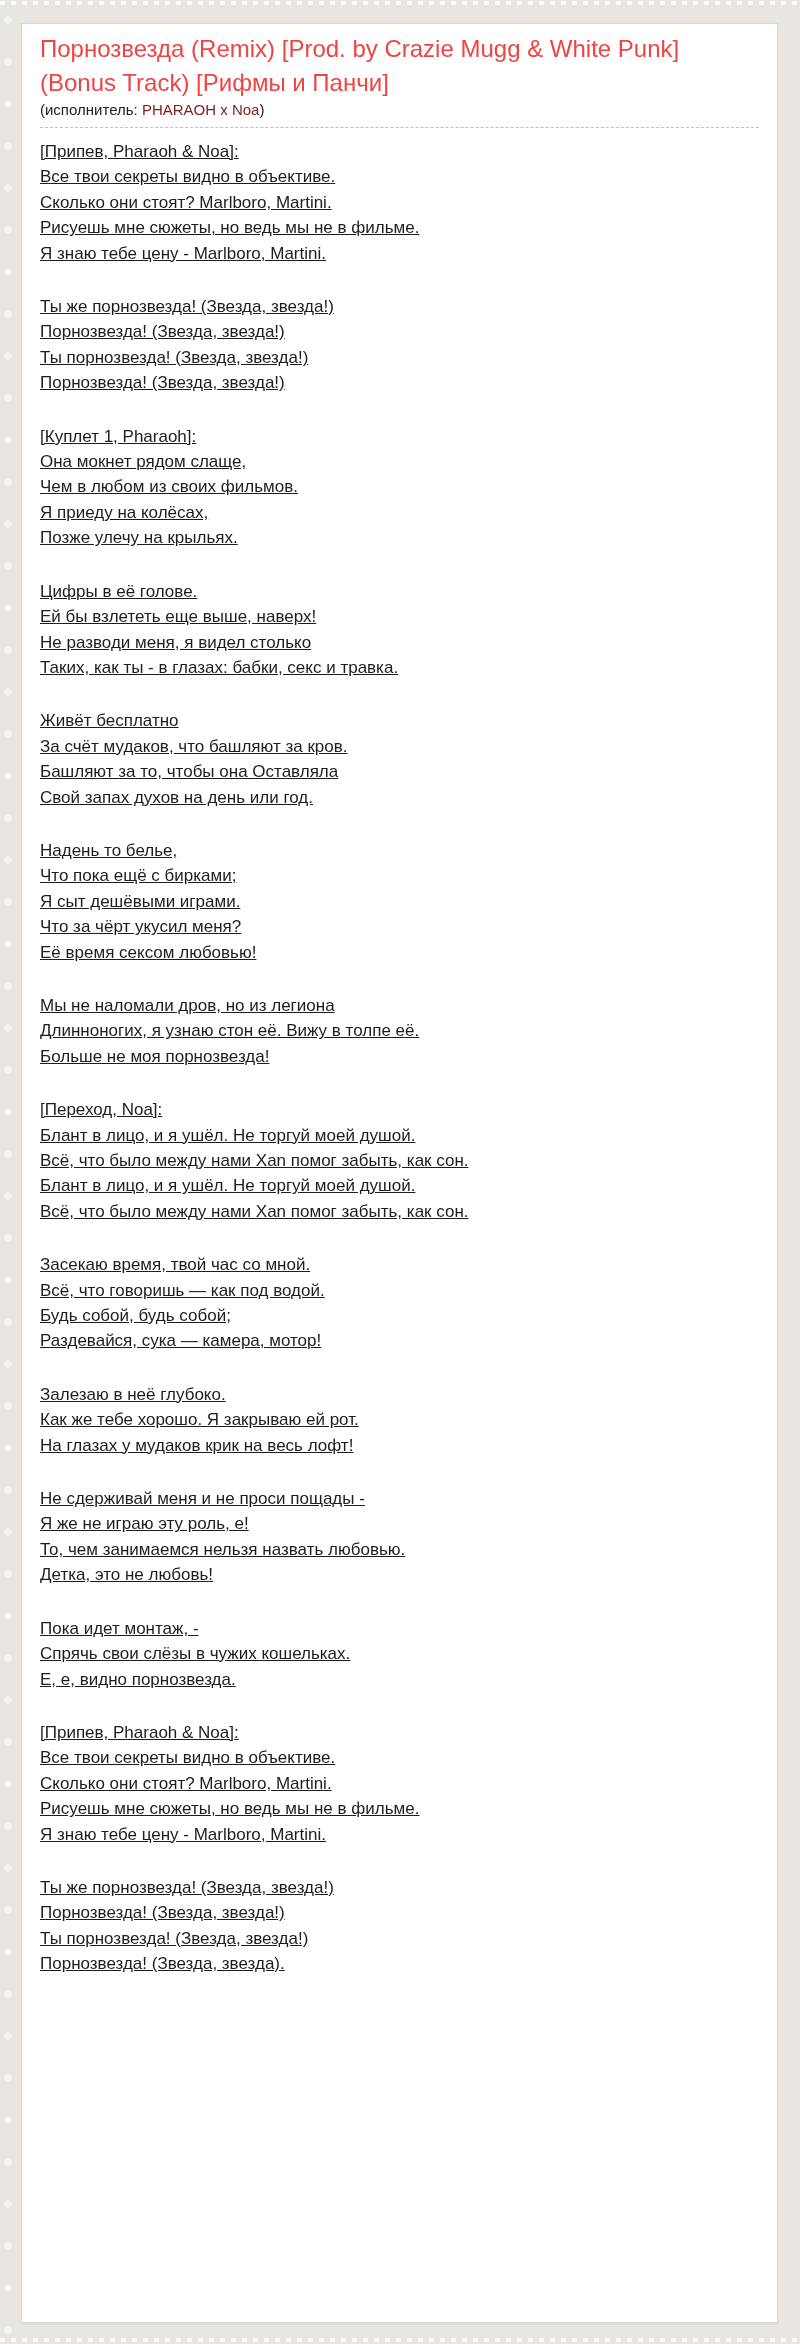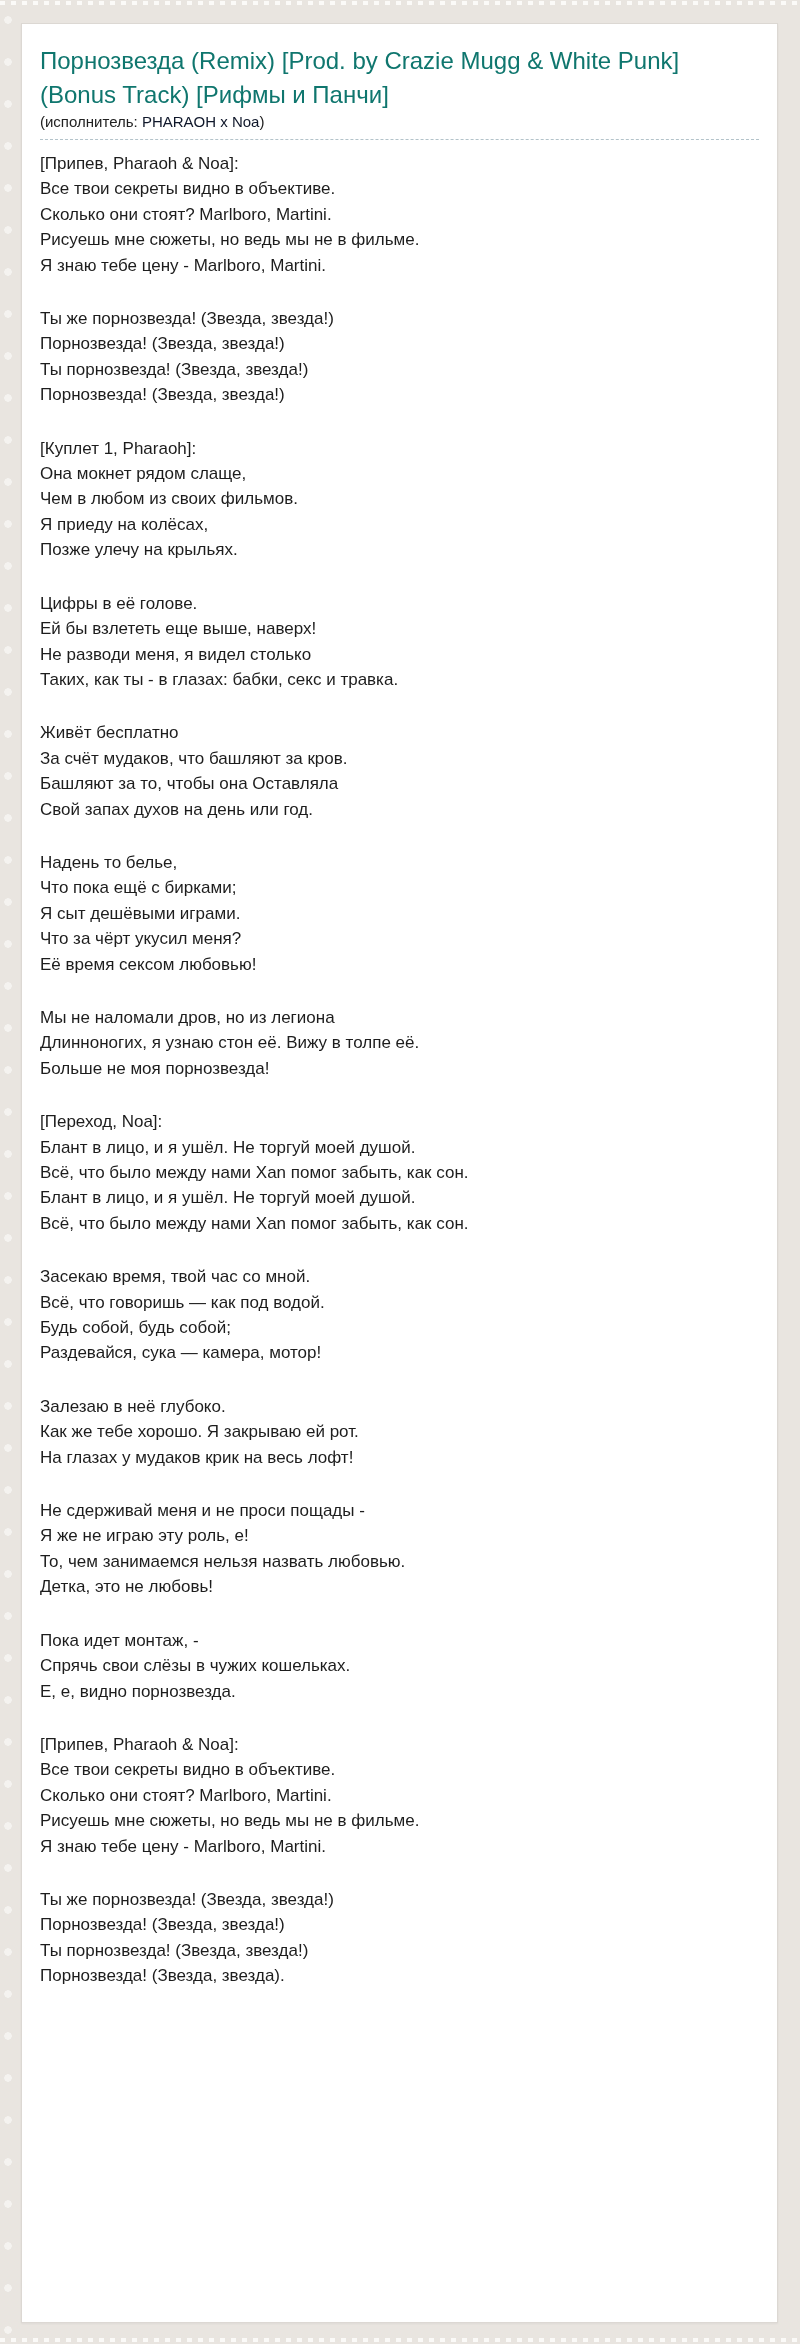--- a/index.html
+++ b/index.html
@@ -36,48 +36,49 @@
     top: 23px;
     width: 757px;
     box-sizing: border-box;
     background: #ffffff;
     border: 1px solid #dcd8d3;
     box-shadow: 0 1px 2px rgba(0,0,0,0.05);
     padding: 6px 18px 38px 18px;
     min-height: 2300px;
   }
   h1.title {
-    margin: 14px 0 0 0;
+    margin: 2px 0 0 0;
     font-size: 24px;
     line-height: 34px;
     font-weight: 400;
-    color: #0f766e;
+    color: #ef4444;
   }
   h1.title span { display: block; }
   .artist-line {
     margin-top: 1px;
     font-size: 15px;
     line-height: 18px;
     color: #222222;
     padding-bottom: 8px;
     border-bottom: 1px dashed #b3c3ca;
   }
   .artist-link {
-    color: #0f172a;
+    color: #7f1d1d;
     text-decoration: none;
     cursor: pointer;
   }
   .lyrics {
     margin-top: 11px;
   }
   .lyrics p.stanza {
     margin: 0 0 28px 0;
     font-size: 17px;
     line-height: 25.4px;
     color: #1d1d1d;
+    text-decoration: underline;
   }
   .lyrics p.stanza:last-child { margin-bottom: 0; }
   .lyrics .line { display: block; }
 </style>
 </head>
 <body>
 
 <div class="perf-top"></div>
 <div class="perf-left"></div>
 <div class="perf-bottom"></div>

